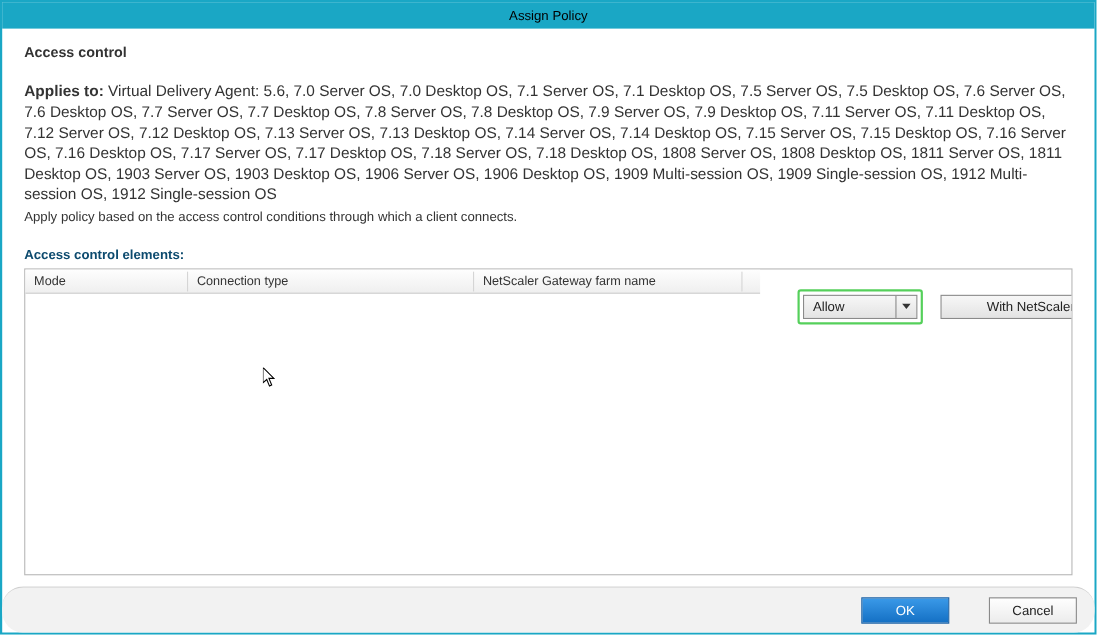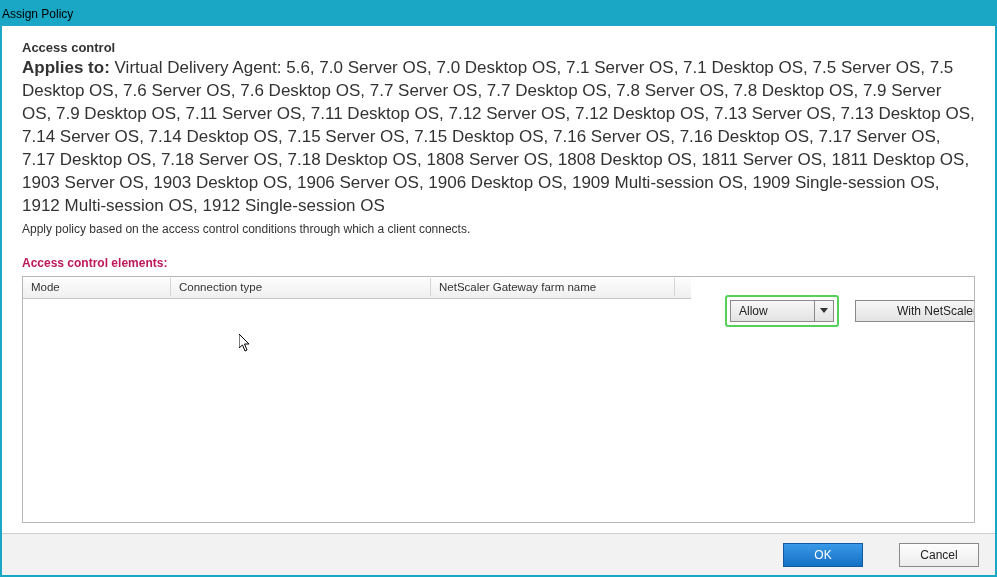--- a/index.html
+++ b/index.html
@@ -17,53 +17,54 @@
       height: 577px;
       display: flex;
       flex-direction: column;
       background: #fff;
     }
     .titlebar {
       background: #1aa7c5;
       height: 24px;
       display: flex;
       align-items: center;
+      justify-content: center;
       color: #000;
       font-size: 12px;
     }
     .content {
       padding: 14px 20px 10px 20px;
       flex: 1;
       display: flex;
       flex-direction: column;
       overflow: hidden;
     }
     .section-title {
       font-weight: 600;
       font-size: 13px;
-      margin-bottom: 2px;
+      margin-bottom: 18px;
       color: #333;
     }
     .applies-text {
-      font-size: 17px;
+      font-size: 14px;
       line-height: 1.35;
       color: #333;
     }
     .applies-text b { font-weight: 600; }
     .apply-desc {
       margin-top: 4px;
       margin-bottom: 20px;
       font-size: 12px;
       color: #333;
     }
     .elements-label {
       font-weight: 600;
       font-size: 12px;
       margin-bottom: 6px;
-      color: #be185d;
+      color: #0c4a6e;
     }
     .tablewrap {
       border: 1px solid #b7b7b7;
       flex: 1;
       display: flex;
       overflow: hidden;
     }
     .thead {
       display: flex;
       background: linear-gradient(to bottom, #fefefe, #efefef);
@@ -168,20 +169,21 @@
     }
     .footer {
       height: 42px;
       background: #f2f2f2;
       border-top: 1px solid #cfcfcf;
       display: flex;
       align-items: center;
       justify-content: flex-end;
       gap: 8px;
       padding: 0 16px;
+      border-radius: 19px;
     }
     .btn {
       min-width: 80px;
       height: 24px;
       border: 1px solid #8a8a8a;
       font-size: 12px;
       cursor: pointer;
       font-family: inherit;
     }
     .btn-primary {

